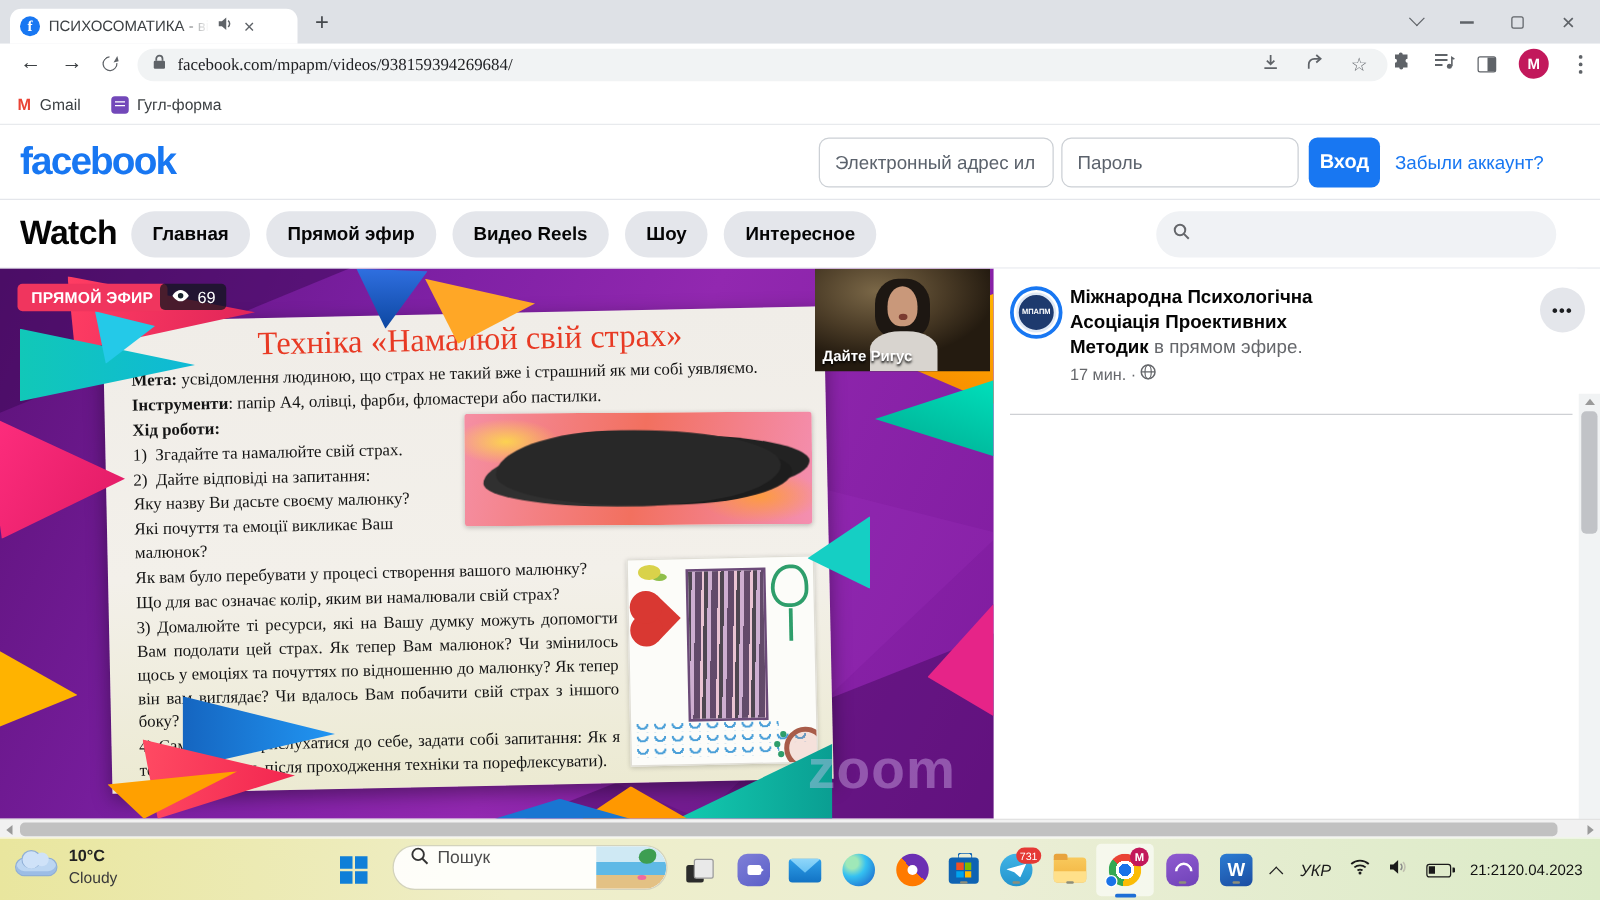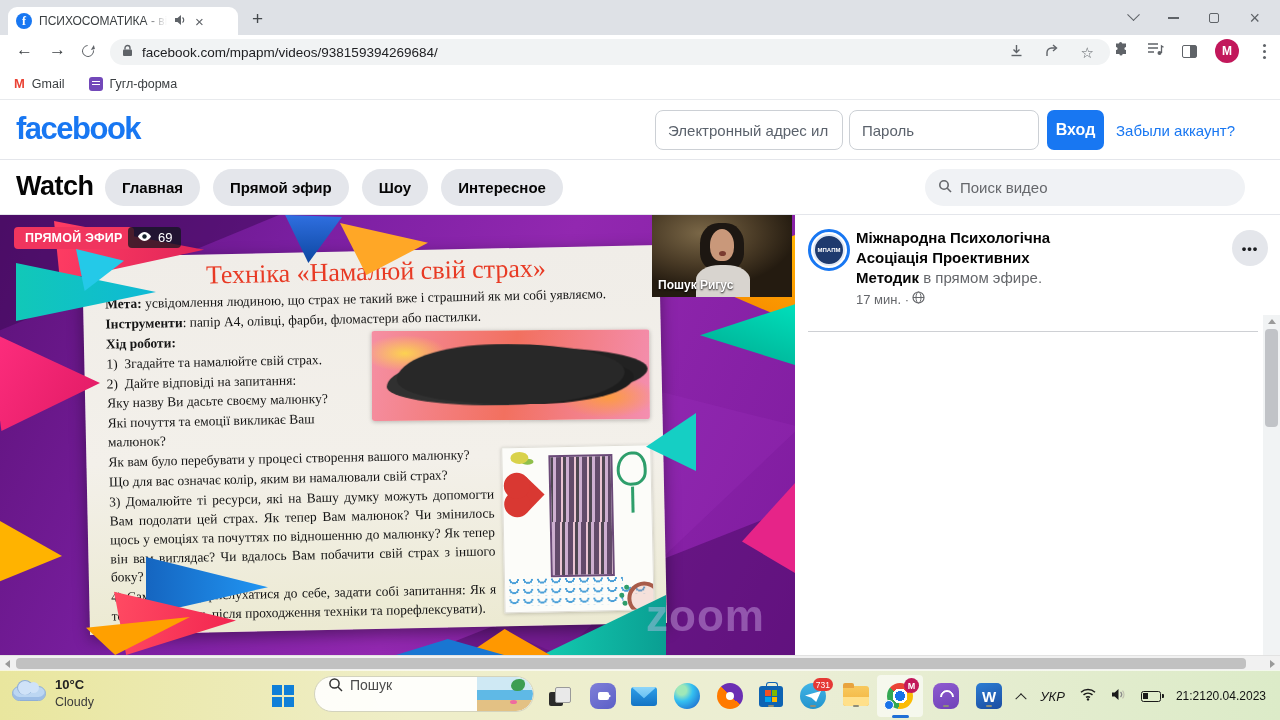--- a/index.html
+++ b/index.html
@@ -20,21 +20,21 @@
 .ic-restore{position:relative;width:10px;height:10px;border:1.3px solid #5f6368;border-radius:2px;background:#dee1e6;}
 .ic-restore::before{content:"";position:absolute;left:2px;top:-4.5px;width:9px;height:9px;border:1.3px solid #5f6368;border-radius:2px;z-index:-1;}
 .ic-close{font-size:18px;color:#5f6368;line-height:1;}
 
 
 .toolbar{position:absolute;left:0;top:35px;width:1280px;height:33px;background:#fff;}
 .nav-arrow{position:absolute;top:5px;font-size:17px;color:#3c4043;}
 .ic-reload{position:absolute;left:82px;top:10px;width:12px;height:12px;border:1.7px solid #5f6368;border-radius:50%;border-top-color:transparent;transform:rotate(40deg);}
 .ic-reload::after{content:"";position:absolute;top:-4px;right:-2px;border:3.5px solid transparent;border-bottom-color:#5f6368;transform:rotate(80deg);}
 .addr{position:absolute;left:110px;top:4px;width:1000px;height:26px;background:#f1f3f4;border-radius:13px;display:flex;align-items:center;padding:0 12px;gap:9px;}
-.addr-url{font-size:13.5px;color:#202124;flex:1;}
+.addr-url{font-size:13.5px;color:#202124;flex:1;font-family:Liberation Serif, serif;}
 .addr-ics{display:flex;gap:21px;align-items:center;padding-right:4px;}
 .star{font-size:15px;color:#5f6368;line-height:1;}
 .tb-right{position:absolute;right:8px;top:4px;display:flex;align-items:center;gap:18px;}
 .avatar-m{width:24px;height:24px;border-radius:50%;background:#c2185b;color:#fff;font-size:12px;font-weight:bold;display:flex;align-items:center;justify-content:center;}
 .ic-dots{width:3px;height:3px;border-radius:50%;background:#5f6368;box-shadow:0 -6px 0 #5f6368,0 6px 0 #5f6368;margin:0 6px;}
 .ic-sidebar{width:15px;height:13px;border:1.6px solid #5f6368;border-radius:2px;position:relative;}
 .ic-sidebar::after{content:"";position:absolute;right:0;top:0;width:6px;height:100%;background:#5f6368;}
 
 
 .bookmarks{position:absolute;left:0;top:68px;width:1280px;height:32px;background:#fff;border-bottom:1px solid #e8eaed;display:flex;align-items:center;gap:24px;padding-left:14px;}
@@ -285,29 +285,29 @@
     <input class="fb-input fb-pass" placeholder="Пароль" style="">
     <button class="fb-login">Вход</button>
     <a class="fb-forgot" href="#">Забыли аккаунт?</a>
   </div>
 
   <div class="watchnav">
     <div class="watch-title">Watch</div>
     <div class="pills">
       <span class="pill">Главная</span>
       <span class="pill">Прямой эфир</span>
+      <span class="pill">Видео Reels</span>
       <span class="pill">Шоу</span>
       <span class="pill">Интересное</span>
     </div>
     <div class="vsearch">
       <span><svg width="14" height="14" viewBox="0 0 14 14">
             <circle cx="6" cy="6" r="4.2" fill="none" stroke="#65676b" stroke-width="1.6"></circle>
             <line x1="9.3" y1="9.3" x2="13" y2="13" stroke="#65676b" stroke-width="1.6"></line>
           </svg></span>
-      <input placeholder="Поиск видео" style="">
     </div>
   </div>
 
   <div class="content">
 
     <div class="player">
       <div class="tri f1"></div>
       <div class="tri f2"></div>
       <div class="tri f3"></div>
       <div class="tri t1"></div>
@@ -366,21 +366,21 @@
               <circle cx="7.5" cy="5.5" r="2.2" fill="#16222c"></circle>
             </svg></span>
         <span>69</span>
       </div>
 
       <div class="webcam">
         <div class="wc-hair"></div>
         <div class="wc-body"></div>
         <div class="wc-face"></div>
         <div class="wc-mouth"></div>
-        <span class="wc-name">Пошук Ригус</span>
+        <span class="wc-name">Дайте Ригус</span>
       </div>
 
       <div class="wm">zoom</div>
     </div>
 
     <div class="panel">
       <div class="p-avatar">
         <div class="p-avatar-in">МПАПМ</div>
       </div>
       <div class="p-name"><b>Міжнародна Психологічна Асоціація Проективних Методик</b><span class="gray"> в прямом эфире.</span></div>

